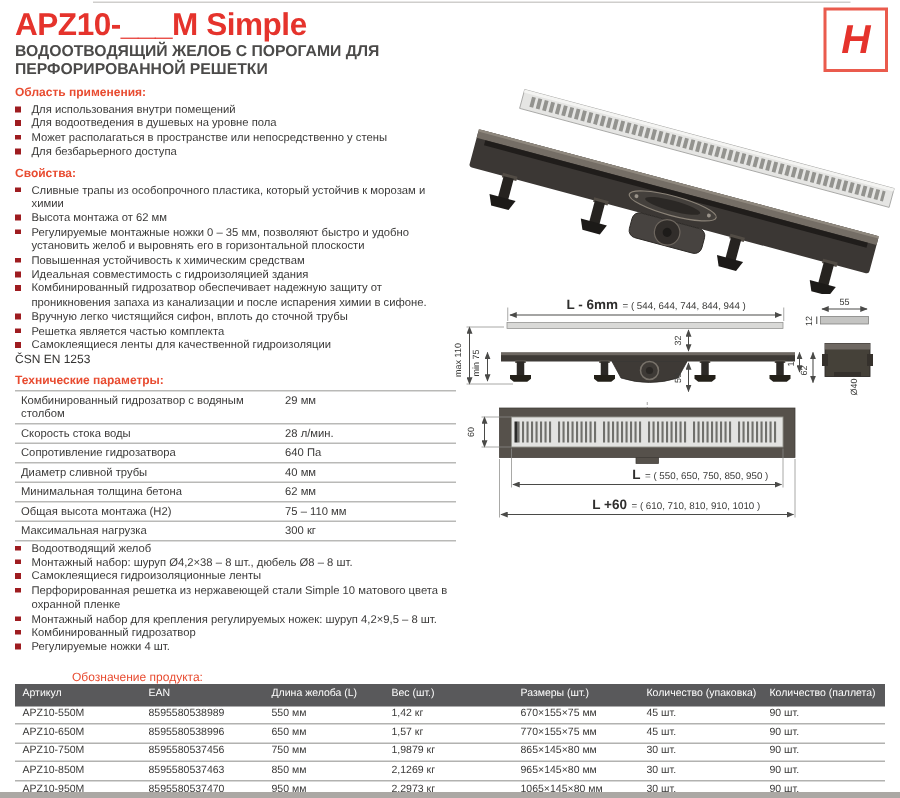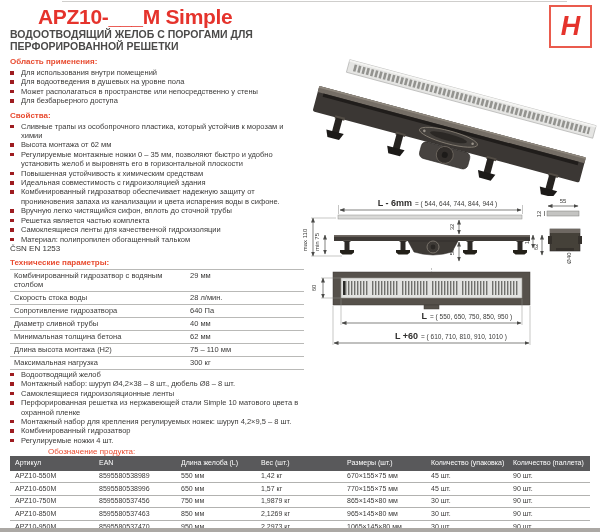--- a/index.html
+++ b/index.html
@@ -8,21 +8,21 @@
   .page { position:relative; width:600px; height:532px; background:#fff; overflow:hidden; }
 
   .top-rule { position:absolute; left:62px; top:1px; width:505px; height:1px; background:#cfcecc; }
   .bottom-rule { position:absolute; left:0; bottom:0; width:600px; height:4px; background:#aba8a4; }
 
   .logo { position:absolute; top:5px; right:8px; width:43px; height:43px; border:2px solid #ea5b4d;
           display:flex; align-items:center; justify-content:center; background:#fff; }
   .logo span { color:#e5332c; font-size:27px; font-weight:bold; font-style:italic; line-height:1; }
 
   .left-col { position:absolute; left:10px; top:6px; width:294px; }
-  h1.title { font-size:21px; line-height:22px; font-weight:bold; color:#e5332c; letter-spacing:-0.3px;margin-left:28px; }
+  h1.title { font-size:21px; line-height:22px; font-weight:bold; color:#e5332c; letter-spacing:-0.3px; }
   .subtitle { font-size:10.5px; line-height:11.5px; font-weight:bold; color:#4b4a49; margin-top:1px; width:260px; }
 
   .sec-heading { font-size:8px; line-height:9px; font-weight:bold; color:#e84b30; margin-top:5px; margin-bottom:2px; }
   ul.bullets { list-style:none; font-size:7.5px; line-height:9.4px; color:#3b3a39; }
   ul.bullets li { position:relative; padding-left:11px; }
   ul.bullets li::before { content:""; position:absolute; left:0; top:3px; width:3.5px; height:3.5px; background:#9e1c20; }
 
   .std-value { font-size:8px; font-weight:normal; color:#343332; }
 
   .tp { border-top:1px solid #b9b9b7; margin-top:2px; }
@@ -69,25 +69,24 @@
       </ul>
 
     <div class="sec-heading">Свойства:</div>
     <ul class="bullets">
 
     <li>Сливные трапы из особопрочного пластика, который устойчив к морозам и химии</li>
         <li>Высота монтажа от 62 мм</li>
         <li>Регулируемые монтажные ножки 0 – 35 мм, позволяют быстро и удобно установить желоб и выровнять его в горизонтальной плоскости</li>
         <li>Повышенная устойчивость к химическим средствам</li>
         <li>Идеальная совместимость с гидроизоляцией здания</li>
-        <li>Комбинированный гидрозатвор обеспечивает надежную защиту от проникновения запаха из канализации и цвета испарения воды в сифоне.</li>
+        <li>Комбинированный гидрозатвор обеспечивает надежную защиту от проникновения запаха из канализации и после испарения химии в сифоне.</li>
         <li>Вручную легко чистящийся сифон, вплоть до сточной трубы</li>
         <li>Решетка является частью комплекта</li>
         <li>Самоклеящиеся ленты для качественной гидроизоляции</li>
-        <li>Материал: полипропилен обогащенный тальком</li>
       </ul>
 
     <div class="std-value">ČSN EN 1253</div>
 
     <div class="sec-heading">Технические параметры:</div>
     <div class="tp">
 
         <div class="tp-row">
           <div class="tp-label">Комбинированный гидрозатвор с водяным столбом</div>
           <div class="tp-value">29 мм</div>
@@ -107,21 +106,21 @@
           <div class="tp-label">Диаметр сливной трубы</div>
           <div class="tp-value">40 мм</div>
         </div>
 
         <div class="tp-row">
           <div class="tp-label">Минимальная толщина бетона</div>
           <div class="tp-value">62 мм</div>
         </div>
 
         <div class="tp-row">
-          <div class="tp-label">Длина высота монтажа (H2)</div>
+          <div class="tp-label">Общая высота монтажа (H2)</div>
           <div class="tp-value">75 – 110 мм</div>
         </div>
 
         <div class="tp-row">
           <div class="tp-label">Максимальная нагрузка</div>
           <div class="tp-value">300 кг</div>
         </div>
       </div>
 
     <ul class="bullets">

